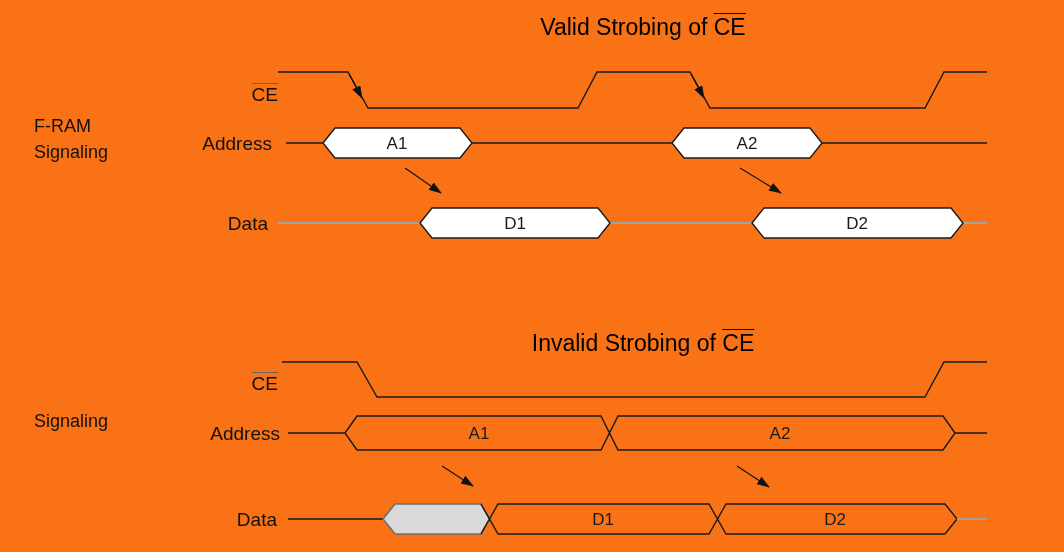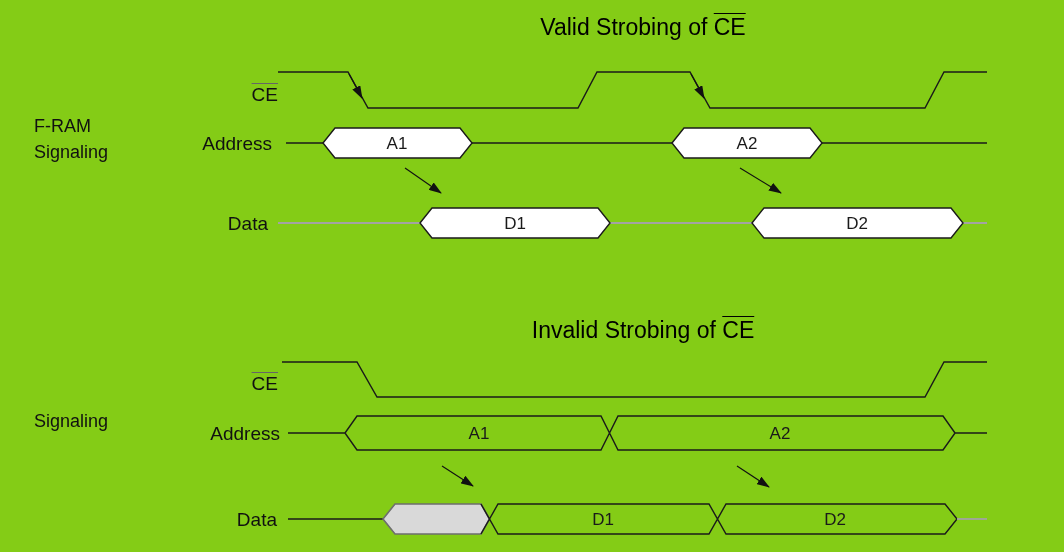--- a/index.html
+++ b/index.html
@@ -1,17 +1,17 @@
 <!DOCTYPE html>
 <html><head>
 <meta charset="utf-8">
 <style>
   html,body{margin:0;padding:0;background:#ffffff;}
   .stage{
-    position:relative;width:1064px;height:552px;background:#84cc16;
+    position:relative;width:1064px;height:552px;background:#f97316;
     font-family:"Liberation Sans",sans-serif;color:#1a1a1a;overflow:hidden;
   }
   .title{
     position:absolute;left:293px;width:700px;text-align:center;
     font-size:23px;line-height:28px;color:#000;
   }
   .title span{white-space:pre;}
   .overbar{text-decoration:overline;text-decoration-thickness:1.4px;}
   .group-label{
     position:absolute;left:34px;width:200px;text-align:left;
@@ -32,21 +32,21 @@
     font-family:"Liberation Sans",sans-serif;
   }
 </style>
 </head>
 <body>
 
 <div class="stage">
 
   <div class="title" style="top:13px"><span>Valid Strobing of </span><span class="overbar">CE</span></div>
 
-  <div class="title" style="top:316px"><span>Invalid Strobing of </span><span class="overbar">CE</span></div>
+  <div class="title" style="top:329px"><span>Invalid Strobing of </span><span class="overbar">CE</span></div>
 
   <div class="group-label" style="top:113px">
     <div>F-RAM</div>
     <div>Signaling</div>
   </div>
   <div class="group-label" style="top:408px">
     <div>Signaling</div>
   </div>
 
   <div class="sig-label" style="top:85px;right:786px"><span class="overbar">CE</span></div>

